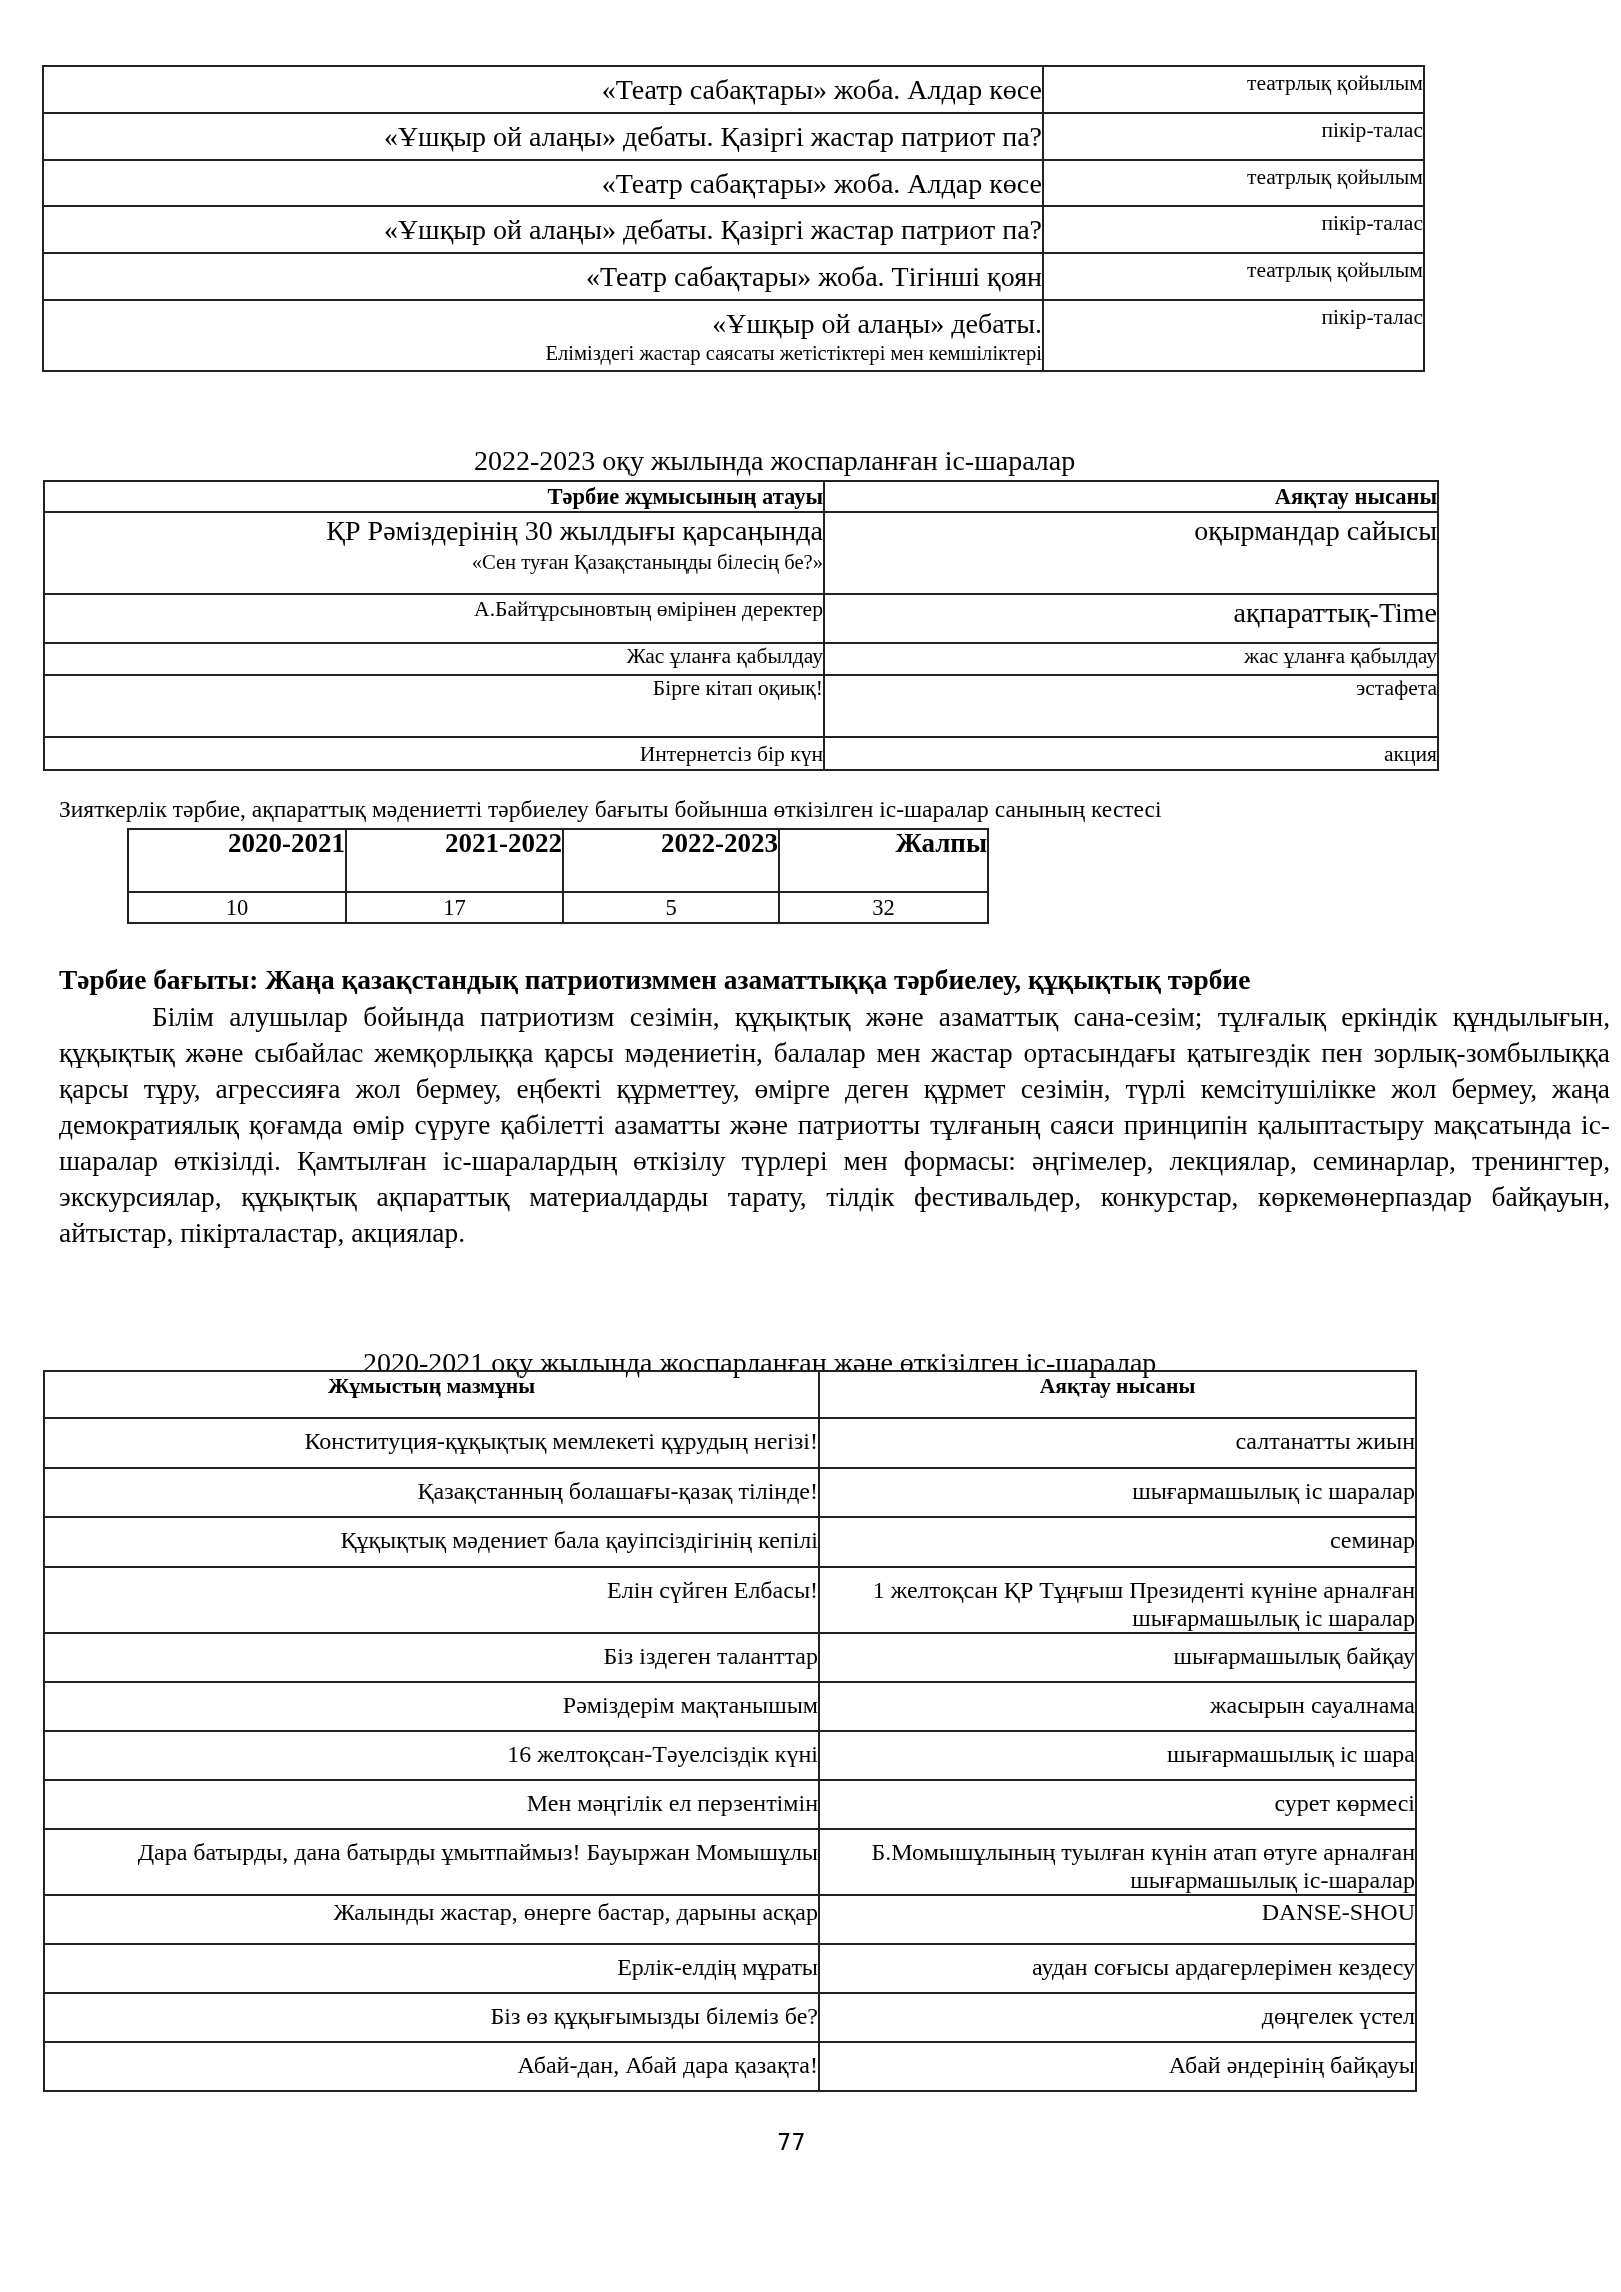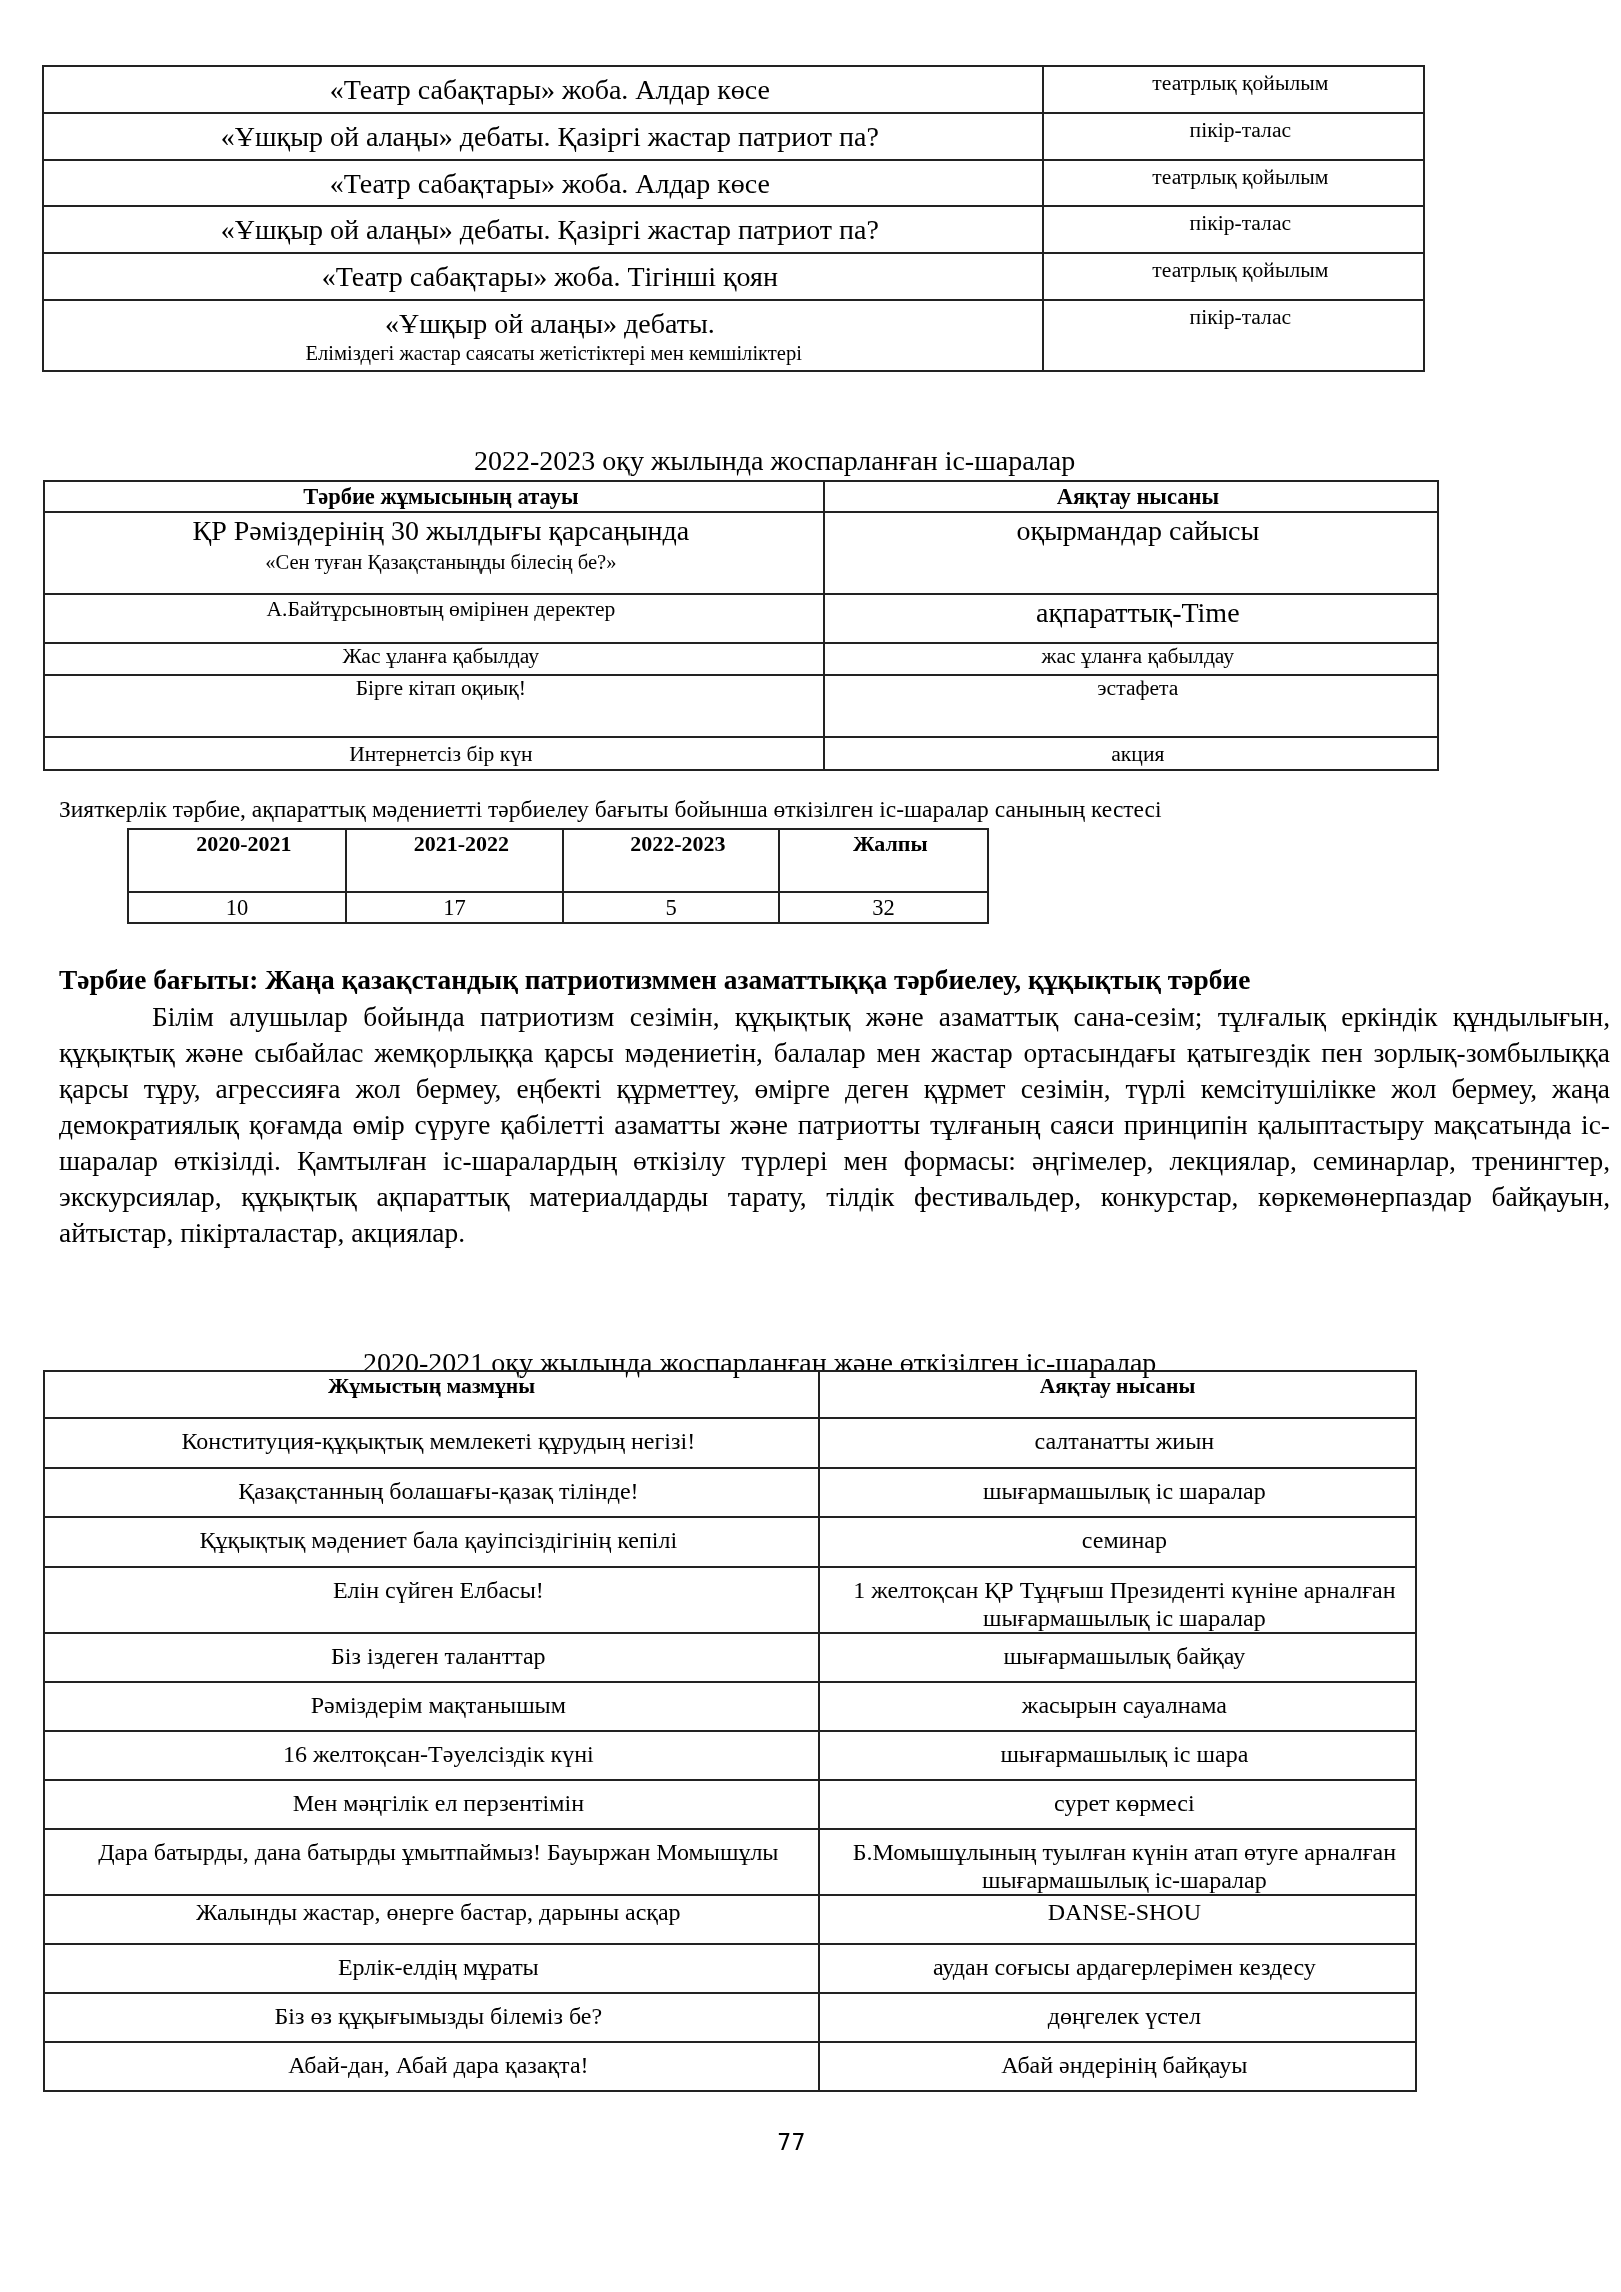--- a/index.html
+++ b/index.html
@@ -2,38 +2,38 @@
 <html><head>
 <meta charset="utf-8">
 <style>
   html, body { margin: 0; padding: 0; background: #ffffff; }
   body {
     width: 1621px; height: 2293px; position: relative; overflow: hidden;
     font-family: "Liberation Serif", "DejaVu Serif", serif; color: #000;
   }
   .abs { position: absolute; }
   table { border-collapse: collapse; position: absolute; table-layout: fixed; }
-  td, th { border: 2px solid #222; vertical-align: top; padding: 0 0 0 13.7px; text-align: center; font-weight: normal; }
+  td, th { border: 2px solid #222; vertical-align: top; padding: 0 0 0 13.7px; text-align: right; font-weight: normal; }
   
   #t1 { left: 42px; top: 65px; width: 1383px; }
   #t1 td { font-size: 28px; line-height: 33px; padding-top: 5.9px; }
   #t1 td.c2 { font-size: 21.6px; line-height: 25.5px; padding-top: 3.9px; }
   #t1 .sub { font-size: 20.6px; line-height: 27.4px; display: block; padding-left: 7.8px; }
   
   .title { font-size: 28px; line-height: 33px; white-space: nowrap; }
   
   #t2 { left: 43px; top: 480px; width: 1396px; }
   #t2 th { font-weight: bold; font-size: 22.5px; line-height: 29px; height: 29px; padding-top: 0; }
   #t2 td { font-size: 21.6px; line-height: 25.5px; margin-top: 44px; }
   #t2 td.big { font-size: 28px; line-height: 35px; }
   #t2 .sub { font-size: 20.6px; line-height: 29px; display: block; }
   
   .cap { font-size: 23.5px; line-height: 29px; white-space: nowrap; }
   #t3 { left: 127px; top: 828px; width: 862px; }
-  #t3 th { font-weight: bold; font-size: 22px; line-height: 27.4px; height: 61px; padding-left: 13.7px; }
+  #t3 th { font-weight: bold; font-size: 27px; line-height: 27.4px; height: 61px; padding-left: 13.7px; }
   #t3 td { font-size: 22.5px; line-height: 29px; height: 29px; text-align: center; padding: 0; }
   
   .heading { font-weight: bold; font-size: 27.4px; line-height: 35px; white-space: nowrap; }
   .para { font-size: 27.4px; line-height: 36px; text-align: justify; text-indent: 93px; }
   
   #t4 { left: 43px; top: 1370px; width: 1374px; }
   #t4 th { font-weight: bold; font-size: 21.6px; line-height: 29px; height: 45px; text-align: center; padding: 0; }
   #t4 td { font-size: 24px; line-height: 29px; padding-top: 7.8px; }
   .pagenum { font-family: "DejaVu Sans", sans-serif; font-size: 22.5px; }
 </style>

